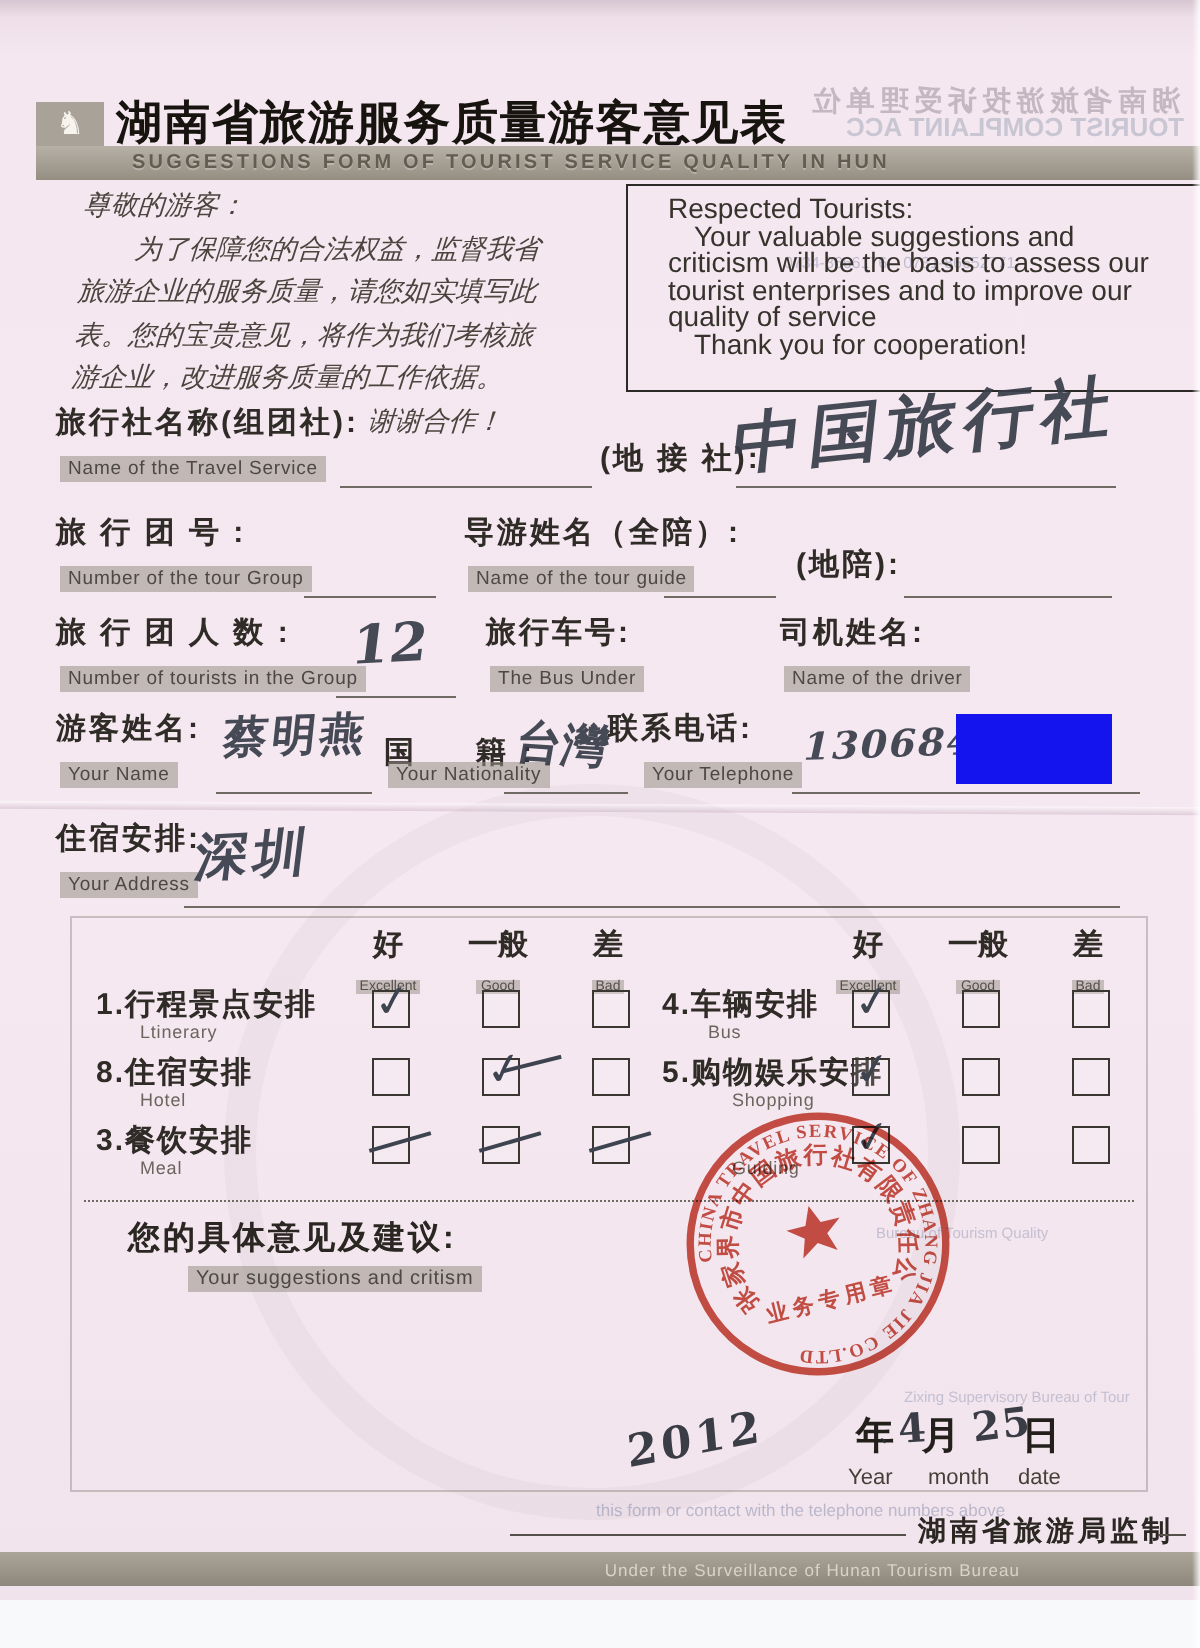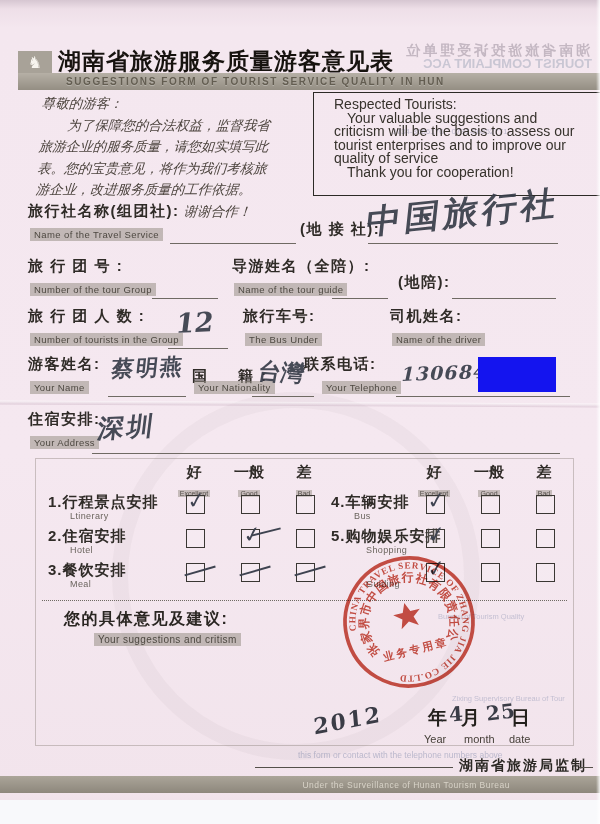--- a/index.html
+++ b/index.html
@@ -221,21 +221,21 @@
       <div class="cb" style="left:205px;"></div>
       <div class="cb" style="left:260px;"></div>
       <div class="rt-cn" style="left:295px;">4.车辆安排</div>
       <div class="rt-sub" style="left:318px;">Bus</div>
       <div class="cb mark-check" style="left:390px;"></div>
       <div class="cb" style="left:445px;"></div>
       <div class="cb" style="left:500px;"></div>
     </div>
 
     <div class="rt-row" style="top:66px;">
-      <div class="rt-cn" style="left:12px;">2.住宿安排</div>
+      <div class="rt-cn" style="left:12px;">8.住宿安排</div>
       <div class="rt-sub" style="left:34px;">Hotel</div>
       <div class="cb" style="left:150px;"></div>
       <div class="cb mark-check-tail" style="left:205px;"></div>
       <div class="cb" style="left:260px;"></div>
       <div class="rt-cn" style="left:295px;">5.购物娱乐安排</div>
       <div class="rt-sub" style="left:330px;">Shopping</div>
       <div class="cb mark-check" style="left:390px;"></div>
       <div class="cb" style="left:445px;"></div>
       <div class="cb" style="left:500px;"></div>
     </div>

